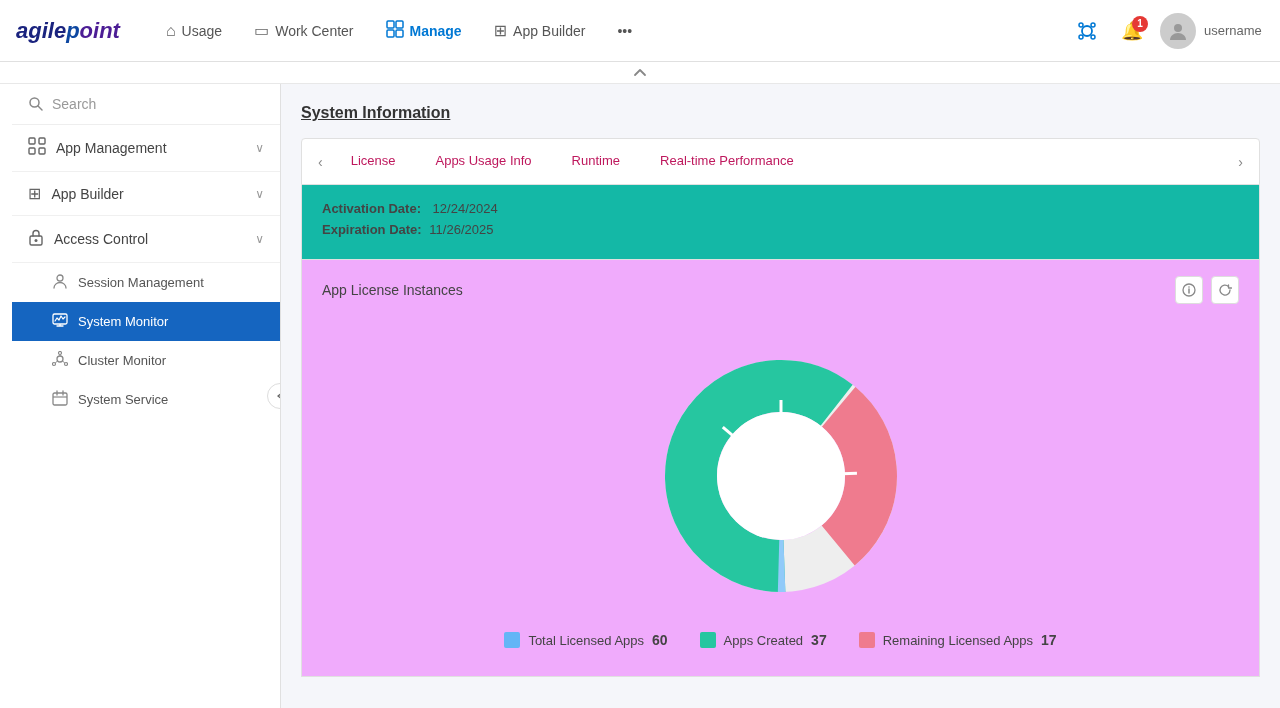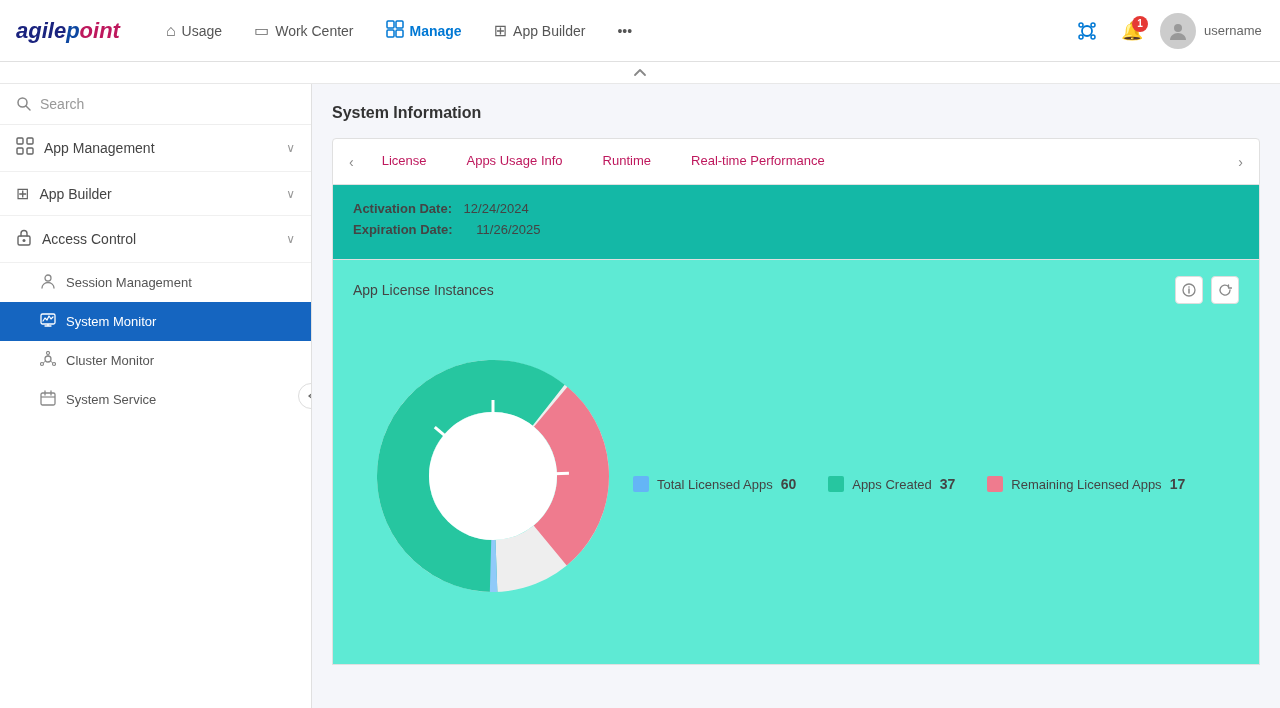--- a/index.html
+++ b/index.html
@@ -98,27 +98,28 @@
 
     
     .main-layout {
       display: flex;
       flex: 1;
       overflow: hidden;
     }
 
     
     .sidebar {
-      width: 312px;
+      width: 281px;
       background: #fff;
       border-right: 1px solid #e0e0e0;
       display: flex;
       flex-direction: column;
       overflow-y: auto;
       flex-shrink: 0;
+      padding-left: 12px;
     }
     .sidebar-search {
       padding: 12px 16px;
       border-bottom: 1px solid #eee;
       display: flex;
       align-items: center;
       gap: 8px;
       color: #888;
       font-size: 14px;
       cursor: pointer;
@@ -171,20 +172,21 @@
       background: #f5f6fa;
       overflow-y: auto;
       padding: 20px 20px 20px 20px;
       position: relative;
     }
     .page-title {
       font-size: 16px;
       font-weight: 600;
       color: #333;
       margin-bottom: 16px;
+      text-decoration: underline;
     }
 
     
     .tab-bar {
       background: #fff;
       border: 1px solid #e0e0e0;
       border-radius: 4px 4px 0 0;
       display: flex;
       align-items: center;
       padding: 0 8px;
@@ -227,24 +229,24 @@
     }
     .info-row {
       font-size: 13px;
       color: #444;
       margin-bottom: 6px;
     }
     .info-row strong { font-weight: 600; }
 
     
     .chart-card {
-      background: #5eead4;
+      background: #f0abfc;
       border: 1px solid #e0e0e0;
       border-top: none;
-      padding: 16px 20px 28px;
+      padding: 16px 20px 8px;
     }
     .chart-header {
       display: flex;
       align-items: center;
       justify-content: space-between;
       margin-bottom: 12px;
     }
     .chart-title {
       font-size: 14px;
       font-weight: 500;
@@ -261,21 +263,21 @@
       background: #fff;
       cursor: pointer;
       display: flex; align-items: center; justify-content: center;
       color: #666;
       font-size: 14px;
     }
 
     
     .donut-container {
       display: flex;
-      flex-direction: row;
+      flex-direction: column;
       align-items: center;
       padding: 20px 0;
     }
     .donut-svg {
       width: 280px;
       height: 280px;
     }
 
     
     .legend {
@@ -305,21 +307,21 @@
     
     .sidebar::-webkit-scrollbar { width: 4px; }
     .sidebar::-webkit-scrollbar-thumb { background: #ddd; border-radius: 2px; }
   </style>
 </head>
 <body>
 
 <div class="top-nav">
   <div class="logo-area">
     <span class="logo-text">
-      <span style="color:#1a237e">agile</span><span style="color:#0d47a1">p</span><span style="color:#be185d">oint</span>
+      <span style="color:#1a237e">agile</span><span style="color:#0d47a1">p</span><span style="color:#4c1d95">oint</span>
     </span>
   </div>
   <div class="nav-items">
     <div class="nav-item">
       <span class="nav-icon">⌂</span>
       <span>Usage</span>
     </div>
     <div class="nav-item">
       <span class="nav-icon">▭</span>
       <span>Work Center</span>
@@ -496,21 +498,21 @@
       <button class="tab-nav-btn">›</button>
     </div>
 
     <div class="info-card">
       <div class="info-row">
         <strong>Activation Date:</strong>
         <span style="margin-left:8px;">12/24/2024</span>
       </div>
       <div class="info-row">
         <strong>Expiration Date:</strong>
-        <span style="margin-left:20px;">11/26/2025</span>
+        <span style="margin-left:4px;">11/26/2025</span>
       </div>
     </div>
 
     <div class="chart-card">
       <div class="chart-header">
         <span class="chart-title">App License Instances</span>
         <div class="chart-actions">
           <button class="chart-action-btn" title="Info">
             <svg width="14" height="14" viewBox="0 0 14 14">
               <circle cx="7" cy="7" r="6" stroke="#888" stroke-width="1.3" fill="none"></circle>

